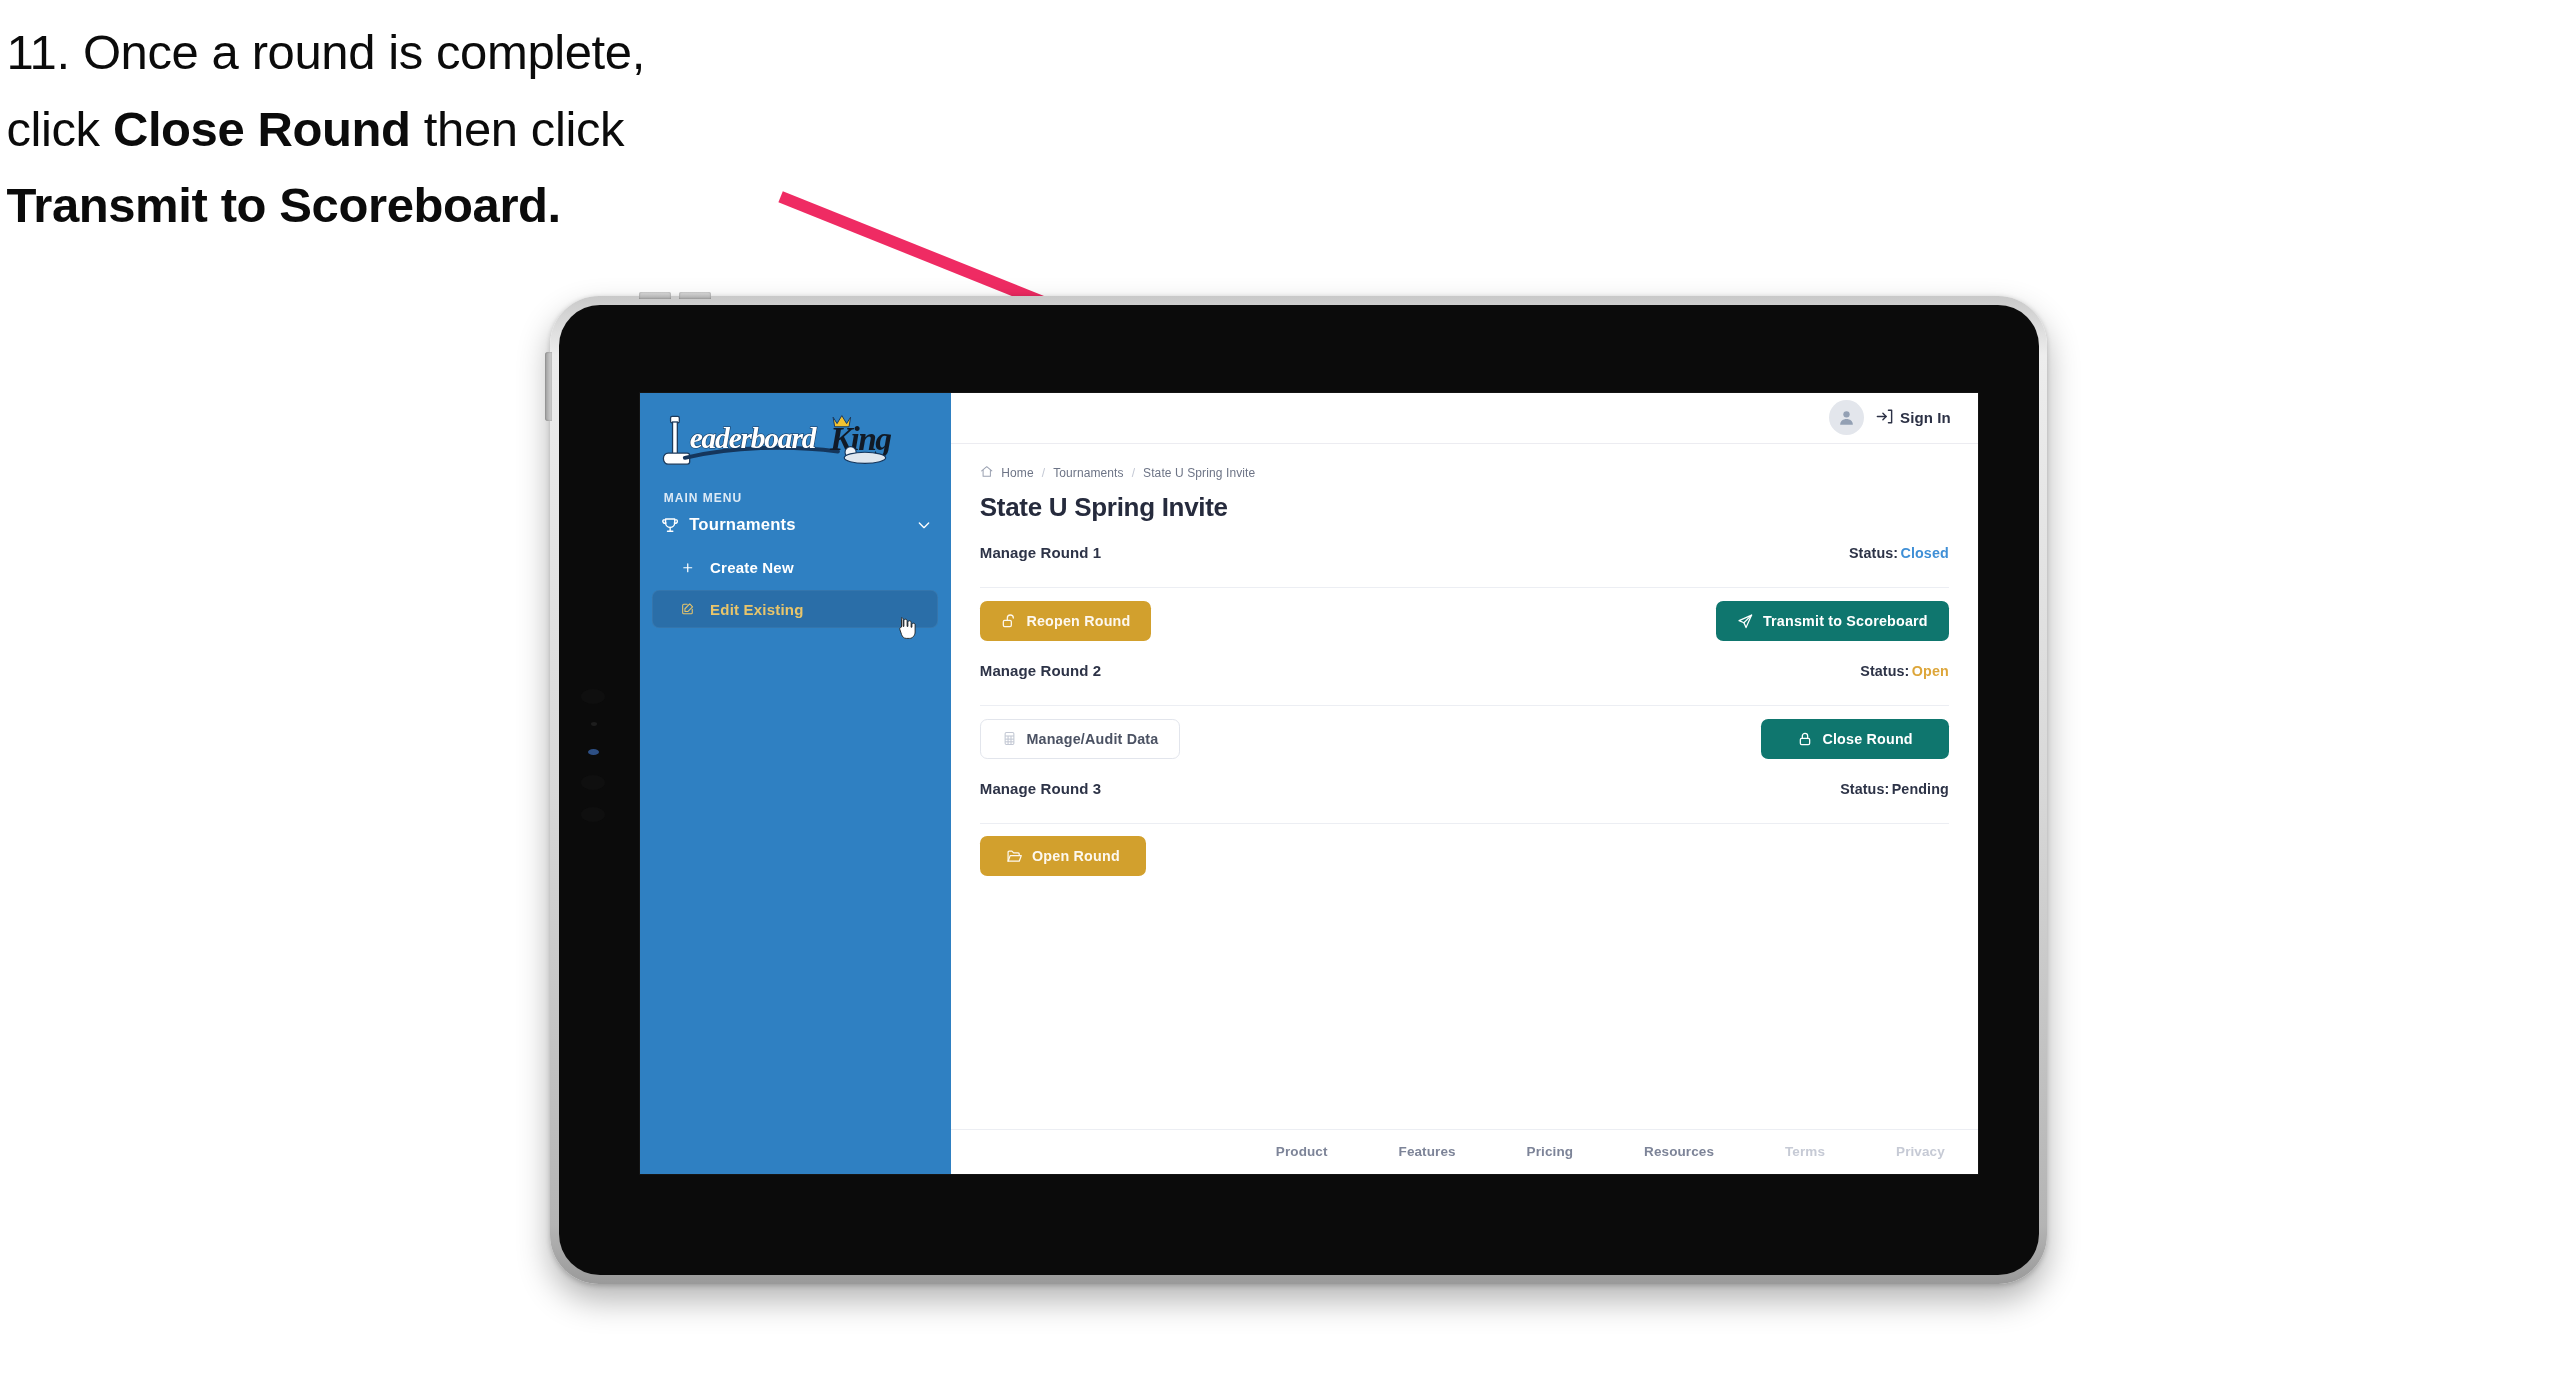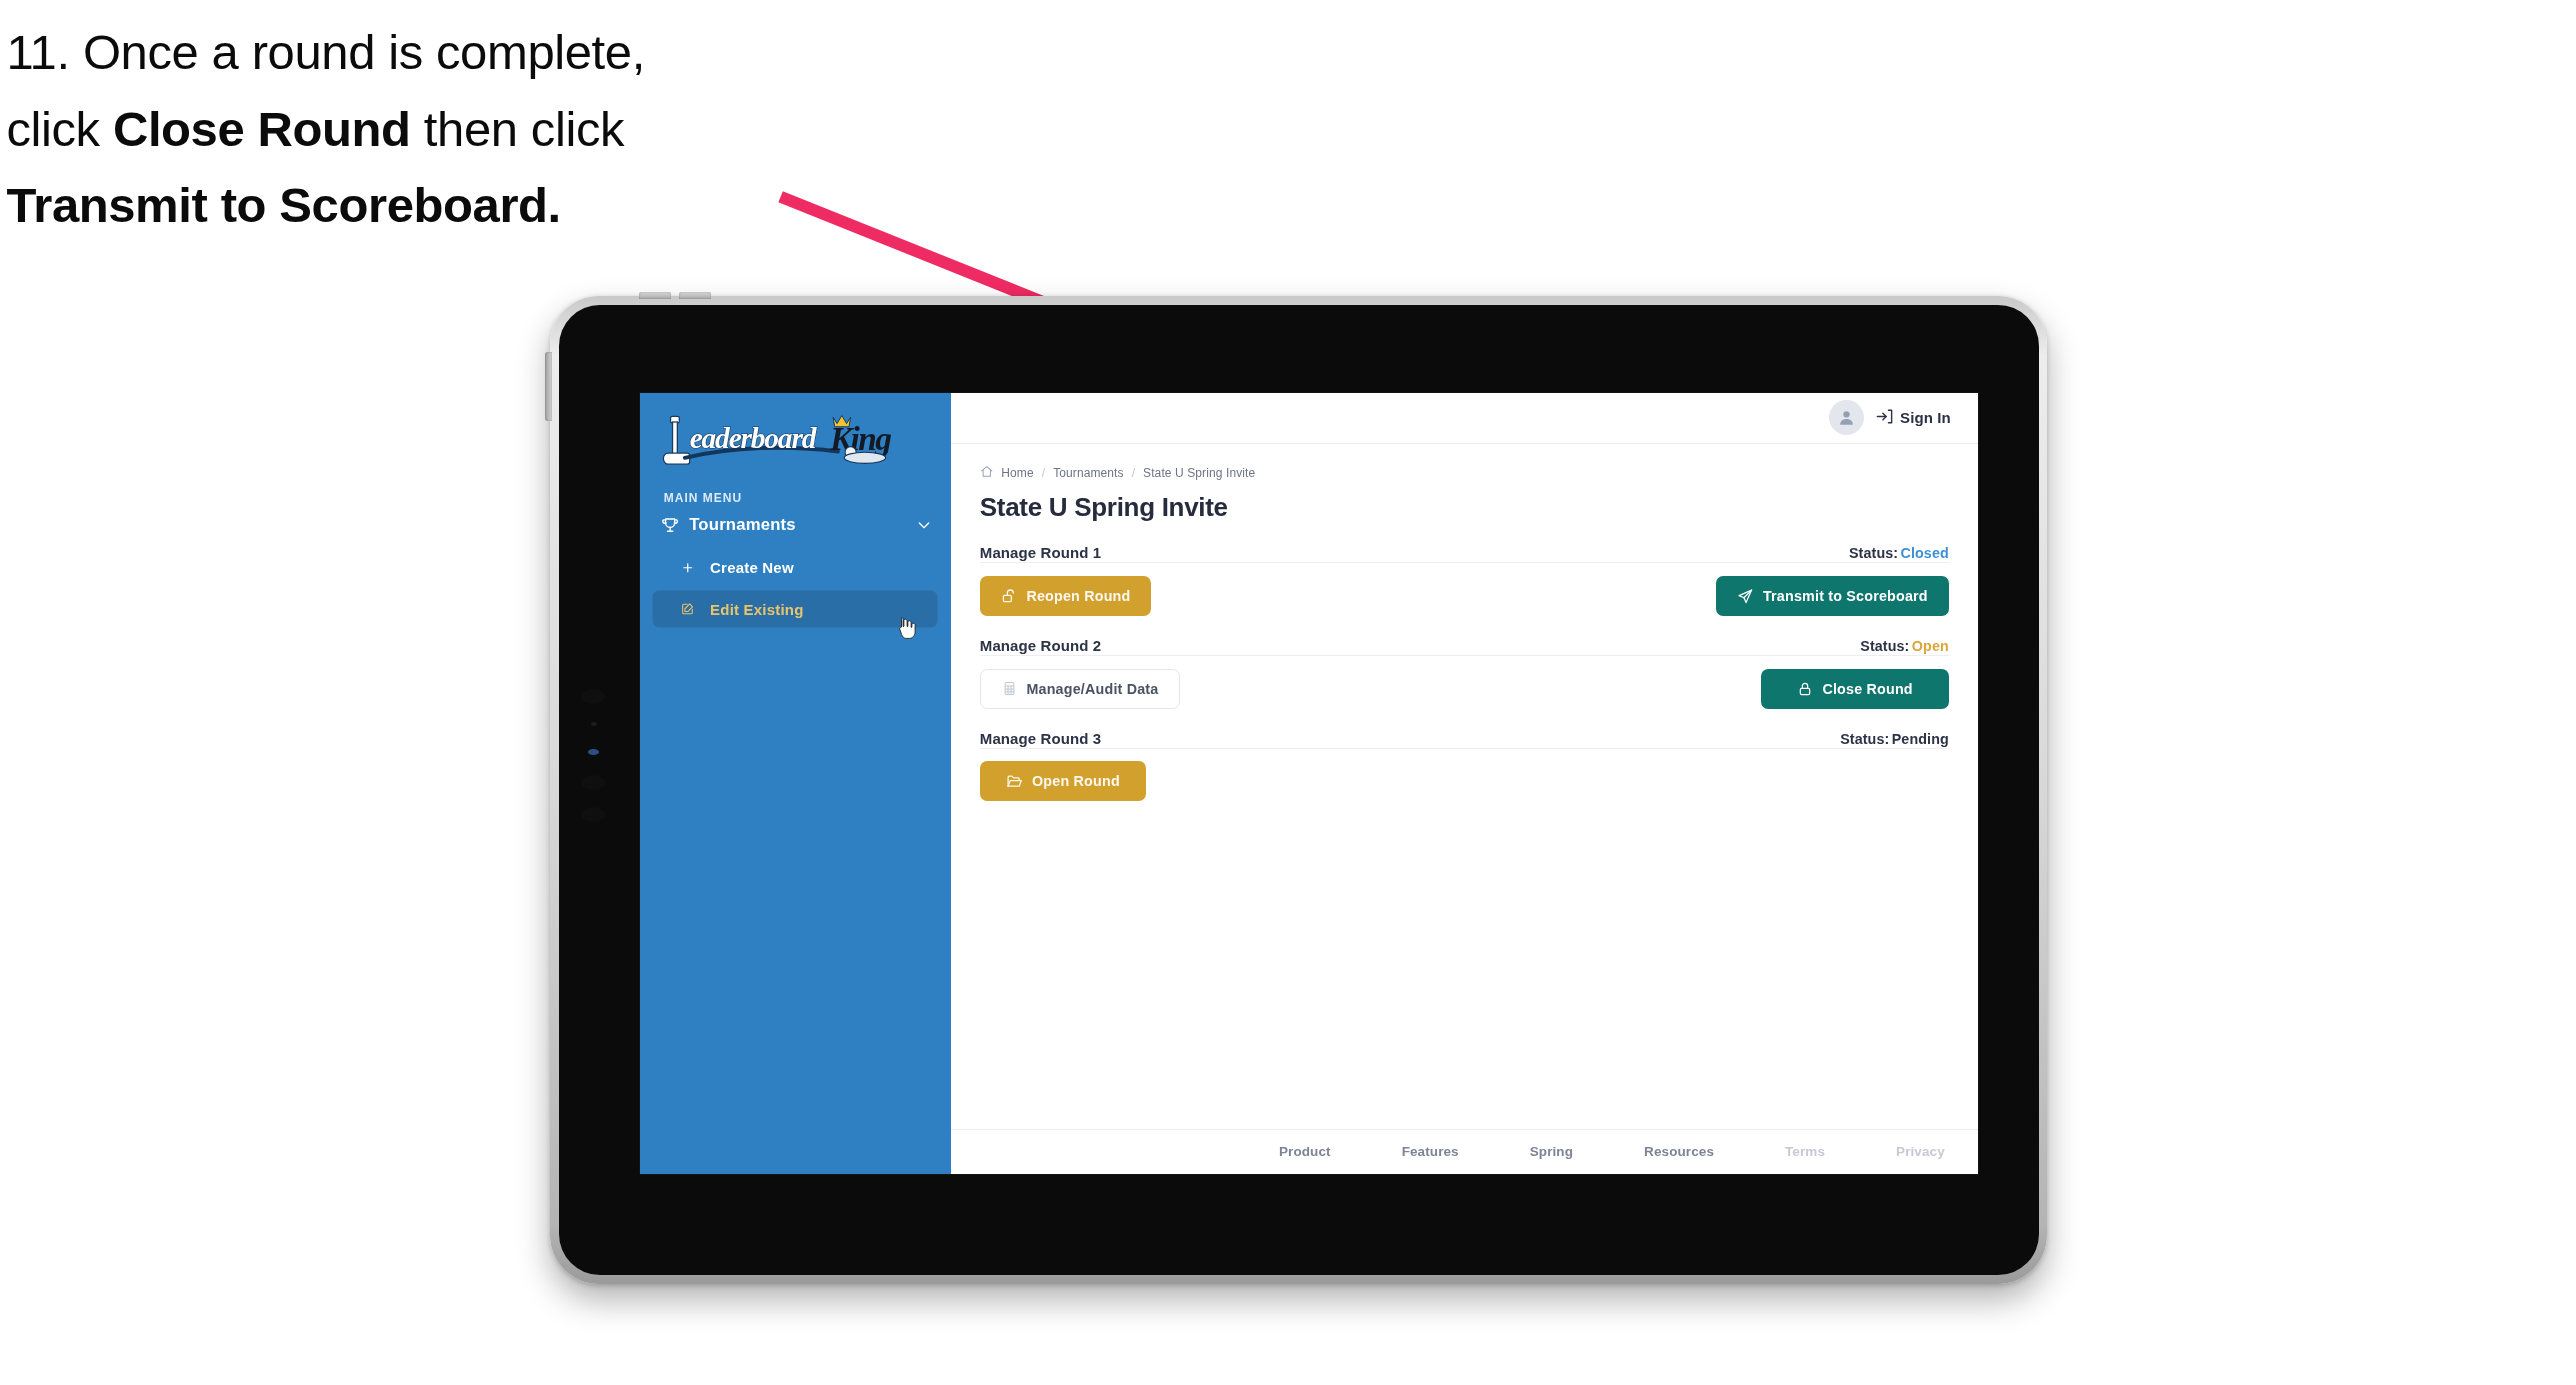--- a/index.html
+++ b/index.html
@@ -245,21 +245,21 @@
     color: #262b3d;
     letter-spacing: -0.3px;
     margin: 11px 0 0 0;
   }
 
   .round-block { margin-top: 21px; }
   .round-head {
     display: flex;
     align-items: baseline;
     justify-content: space-between;
-    padding-bottom: 1px;
+    padding-bottom: 26px;
     border-bottom: 0.8px solid #eceef3;
   }
   .round-title {
     font-size: 15px;
     font-weight: 700;
     color: #2d3347;
     letter-spacing: 0.1px;
   }
   .round-status {
     font-size: 14.3px;
@@ -546,21 +546,21 @@
                 <span>Open Round</span>
               </button>
             </div>
           </div>
 
         </div>
 
         <div id="footer">
           <span class="flink">Product</span>
           <span class="flink">Features</span>
-          <span class="flink">Spring</span>
+          <span class="flink">Pricing</span>
           <span class="flink">Resources</span>
           <span class="flink dim">Terms</span>
           <span class="flink dim">Privacy</span>
         </div>
 
       </div>
     </div>
   </div>
 </div>
 

